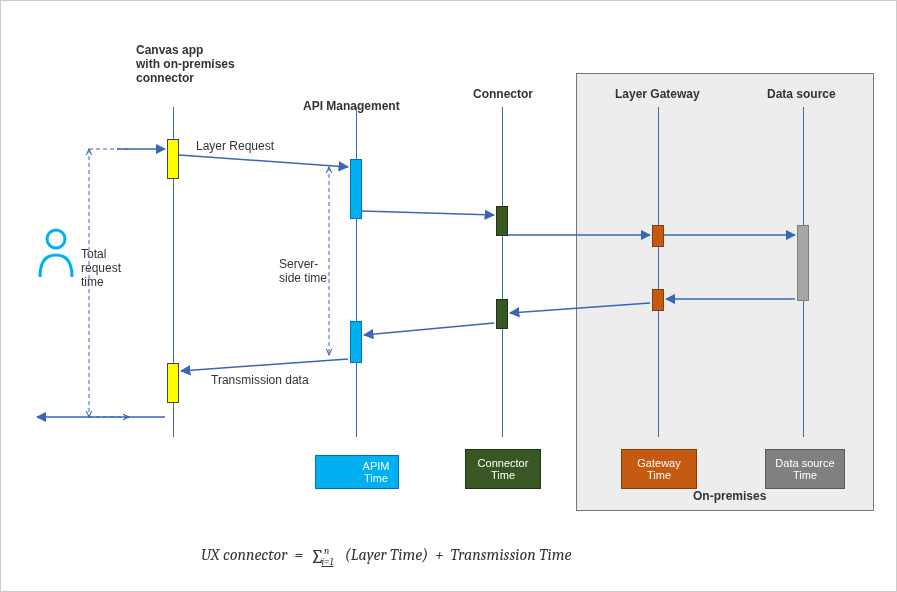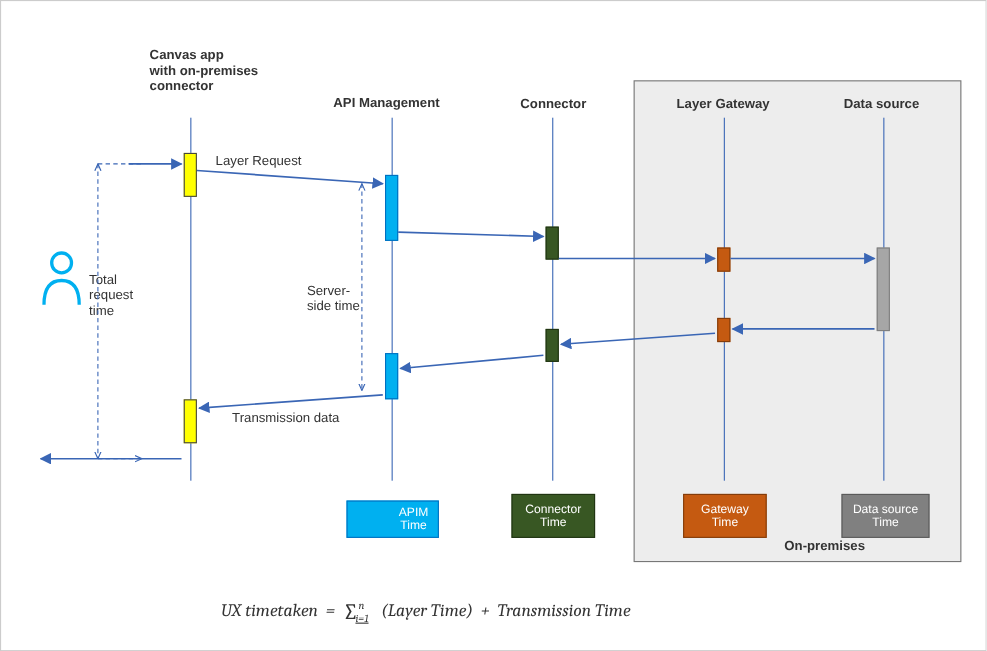--- a/index.html
+++ b/index.html
@@ -30,26 +30,26 @@
   .formula { position:absolute; font-family: Cambria, "Times New Roman", serif; font-size:16px; font-style:italic; }
   .formula .sigma { font-style:normal; font-size:20px; vertical-align:middle; }
   .formula sub, .formula sup { font-size:10px; font-style:italic; }
 </style>
 </head>
 <body>
 
 <div class="frame">
 
   <div class="onprem-box" style="left:575px; top:72px; width:298px; height:438px;"></div>
-  <div class="label bold" style="left:692px; top:488px;margin-left:20px;">On-premises</div>
+  <div class="label bold" style="left:692px; top:488px;">On-premises</div>
 
   <div class="label bold" style="left:135px; top:42px; white-space:pre-line;">Canvas app
 with on-premises
 connector</div>
-  <div class="label bold" style="left:302px; top:85px;">API Management</div>
+  <div class="label bold" style="left:302px; top:98px;">API Management</div>
   <div class="label bold" style="left:472px; top:86px;">Connector</div>
   <div class="label bold" style="left:614px; top:86px;">Layer Gateway</div>
   <div class="label bold" style="left:766px; top:86px;">Data source</div>
 
   <div class="lifeline" style="left:172px; top:106px; height:330px;"></div>
   <div class="lifeline" style="left:355px; top:106px; height:330px;"></div>
   <div class="lifeline" style="left:501px; top:106px; height:330px;"></div>
   <div class="lifeline" style="left:657px; top:106px; height:330px;"></div>
   <div class="lifeline" style="left:802px; top:106px; height:330px;"></div>
 
@@ -121,21 +121,21 @@
 
   <div class="timebox apim" style="left:314px; top:454px; width:84px; height:34px;">APIM Time</div>
   <div class="timebox conn" style="left:464px; top:448px; width:76px; height:40px; white-space:pre-line;">Connector
 Time</div>
   <div class="timebox gw" style="left:620px; top:448px; width:76px; height:40px; white-space:pre-line;">Gateway
 Time</div>
   <div class="timebox ds" style="left:764px; top:448px; width:80px; height:40px; white-space:pre-line;">Data source
 Time</div>
 
   <div class="formula" style="left:200px; top:544px;">
-    <span>UX timetaken</span>
+    <span>UX connector</span>
     &nbsp;<span>=</span>&nbsp;
     <span class="sigma">∑</span><sup>n</sup><sub style="position:relative; left:-8px;text-decoration:underline;">i=1</sub>
     <span>(Layer Time)</span>
     &nbsp;<span>+</span>&nbsp;
     <span>Transmission Time</span>
   </div>
 
 </div>
 
 </body></html>

